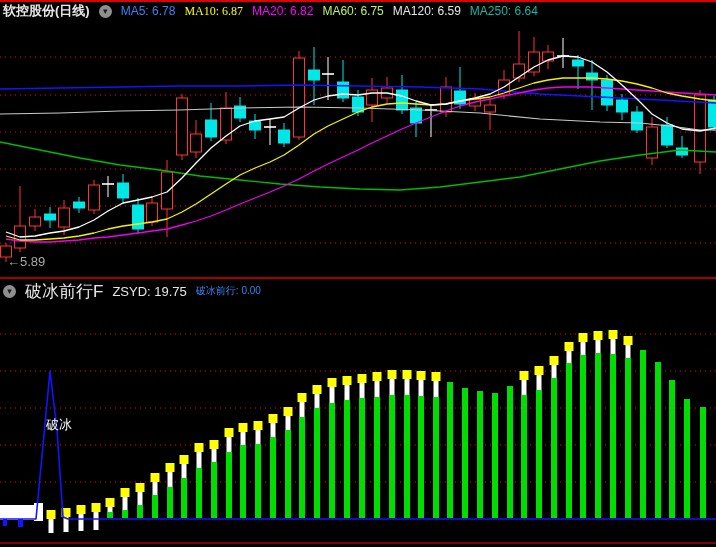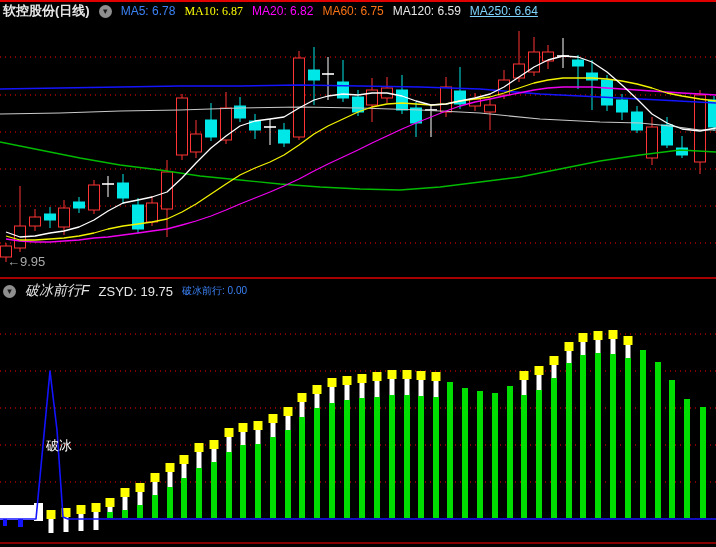--- a/index.html
+++ b/index.html
@@ -259,29 +259,29 @@
       <rect x="18" y="519" width="5" height="8" fill="#1414ff"></rect>
       <polyline points="0,519 36,519 50,371 57,430 63,517 68,519 716,519" fill="none" stroke="#1414ff" stroke-width="1.6" stroke-linejoin="round"></polyline>
     </svg>
 
   <div class="hdr hdr-main">
     <span class="title">软控股份(日线)</span>
     <span class="circle-icon">▾</span>
     <span class="ma-label" style="color: #3b82f6;">MA5: 6.78</span>
     <span class="ma-label" style="color: rgb(255, 255, 0); font-family: Liberation Serif, serif;">MA10: 6.87</span>
     <span class="ma-label" style="color: rgb(255, 0, 255);">MA20: 6.82</span>
-    <span class="ma-label" style="color: #f97316;">MA60: 6.75</span>
+    <span class="ma-label" style="color: #bef264;">MA60: 6.75</span>
     <span class="ma-label" style="color: rgb(230, 230, 230);">MA120: 6.59</span>
-    <span class="ma-label" style="color: #7dd3fc; text-decoration: underline;">MA250: 6.64</span>
+    <span class="ma-label" style="color: #14b8a6;">MA250: 6.64</span>
   </div>
 
   <div class="hdr hdr-sub">
     <span class="circle-icon">▾</span>
-    <span class="ma-label" style="font-size: 14px; color: rgb(230, 230, 230); font-style: italic;">破冰前行F</span>
+    <span class="ma-label" style="font-size: 17px; color: rgb(230, 230, 230);">破冰前行F</span>
     <span class="ma-label" style="font-size: 13px; color: rgb(230, 230, 230);">ZSYD: 19.75</span>
     <span class="ma-label" style="font-size: 10px; color: #3b82f6;">破冰前行: 0.00</span>
   </div>
 
-  <div class="overlay-label low-label" style="left:7px;top:254px;">←9.95</div>
-
-  <div class="overlay-label signal-label" style="left:46px;top:437px;">破冰</div>
+  <div class="overlay-label low-label" style="left:7px;top:254px;">←5.89</div>
+
+  <div class="overlay-label signal-label" style="left:46px;top:416px;">破冰</div>
 
 </div>
 
 </body></html>

